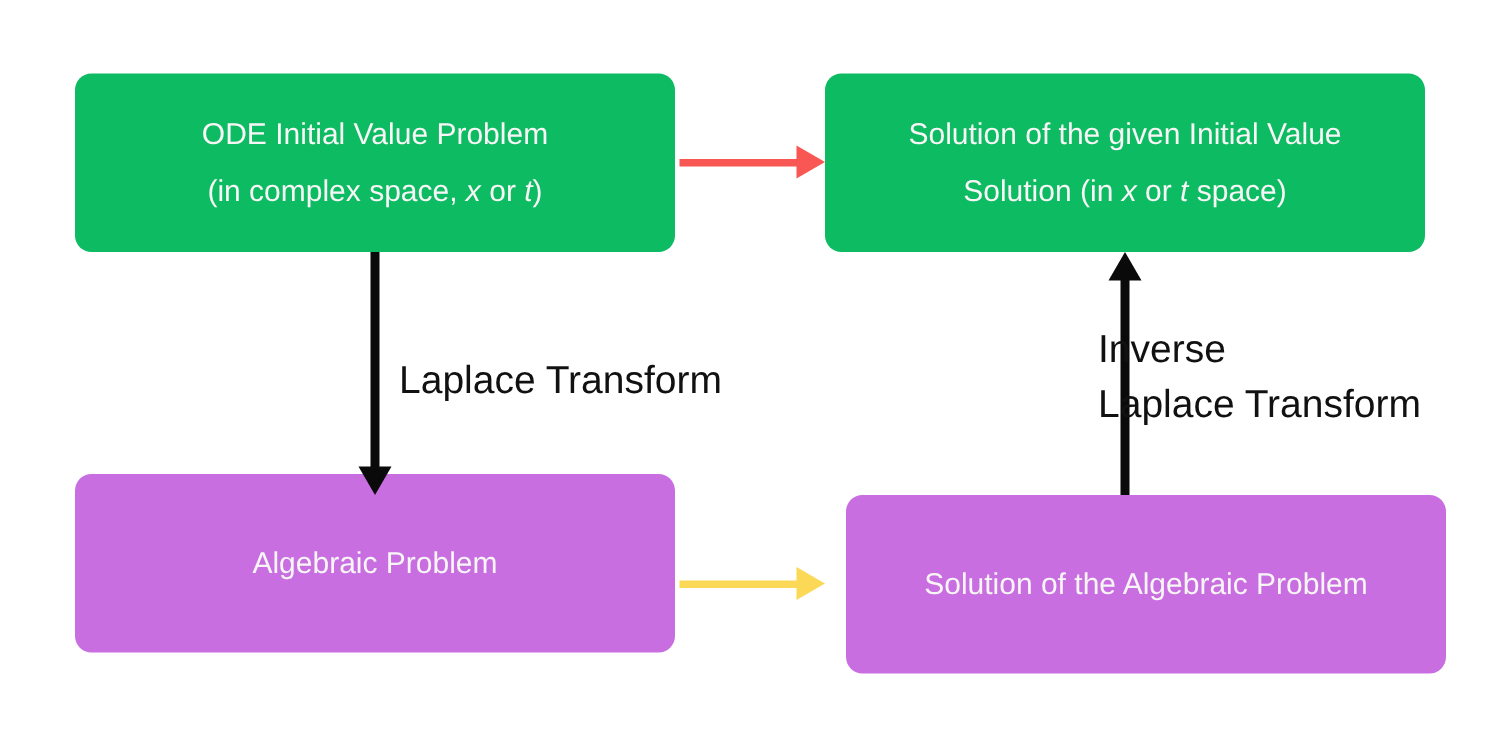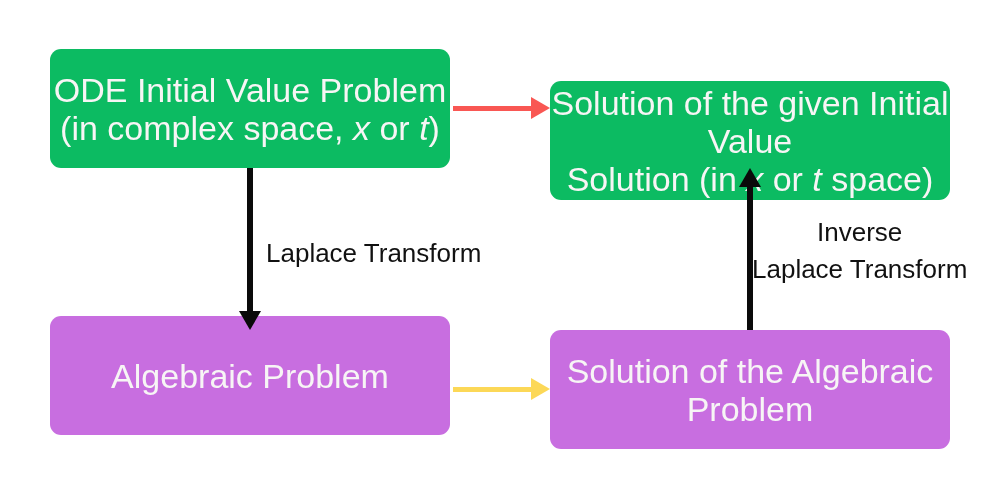--- a/index.html
+++ b/index.html
@@ -15,30 +15,30 @@
   .box {
     position: absolute;
     width: 400px;
     height: 119px;
     border-radius: 11px;
     display: flex;
     flex-direction: column;
     justify-content: center;
     align-items: center;
     text-align: center;
-    font-size: 34px;
+    font-size: 20px;
     line-height: 38px;
     color: var(--color-box_text, #f7f5f5);
   }
   .box--green  { background: var(--color-green, #0cbb62); }
   .box--purple { background: var(--color-purple, #c86ee0); }
   .box--tl { left: 50px;  top: 49px;  }
-  .box--tr { left: 550px; top: 49px; margin-top: 32px;  }
+  .box--tr { left: 550px; top: 49px;  }
   .box--bl { left: 50px;  top: 316px; gap: 20px; }
-  .box--br { left: 550px; top: 330px; align-items: center; }
+  .box--br { left: 564px; top: 330px; align-items: center; }
   .var { font-style: italic; }
 
   .shaft { position: absolute; }
   .head  { position: absolute; width: 0; height: 0; }
 
   
   .red-shaft  { left: 453px; top: 106px; width: 80px; height: 5px; background: var(--color-red, #f95753); }
   .red-head   { left: 531px; top: 97px;
                 border-top: 11px solid transparent; border-bottom: 11px solid transparent;
                 border-left: 19px solid var(--color-red, #f95753); }
@@ -62,21 +62,21 @@
   .up-shaft { left: 747px; top: 186px; width: 6px; height: 144px; background: var(--color-arrow_black, #0a0a0a); }
 
   .label {
     position: absolute;
     font-size: 26px;
     line-height: 37px;
     color: var(--color-label_text, #111111);
     white-space: nowrap;
   }
   .label--laplace { left: 266px; top: 235px; }
-  .label--inverse { left: 752px; top: 214px; text-align: center; }
+  .label--inverse { left: 732px; top: 214px; }
 </style>
 </head>
 <body>
 
 <div class="canvas">
 
   <div class="box box--green box--tl">
     <div class="box-line">ODE Initial Value Problem</div>
     <div class="box-line"><span>(in complex space, </span><span class="var">x</span><span> or </span><span class="var">t</span><span>)</span></div>
   </div>

